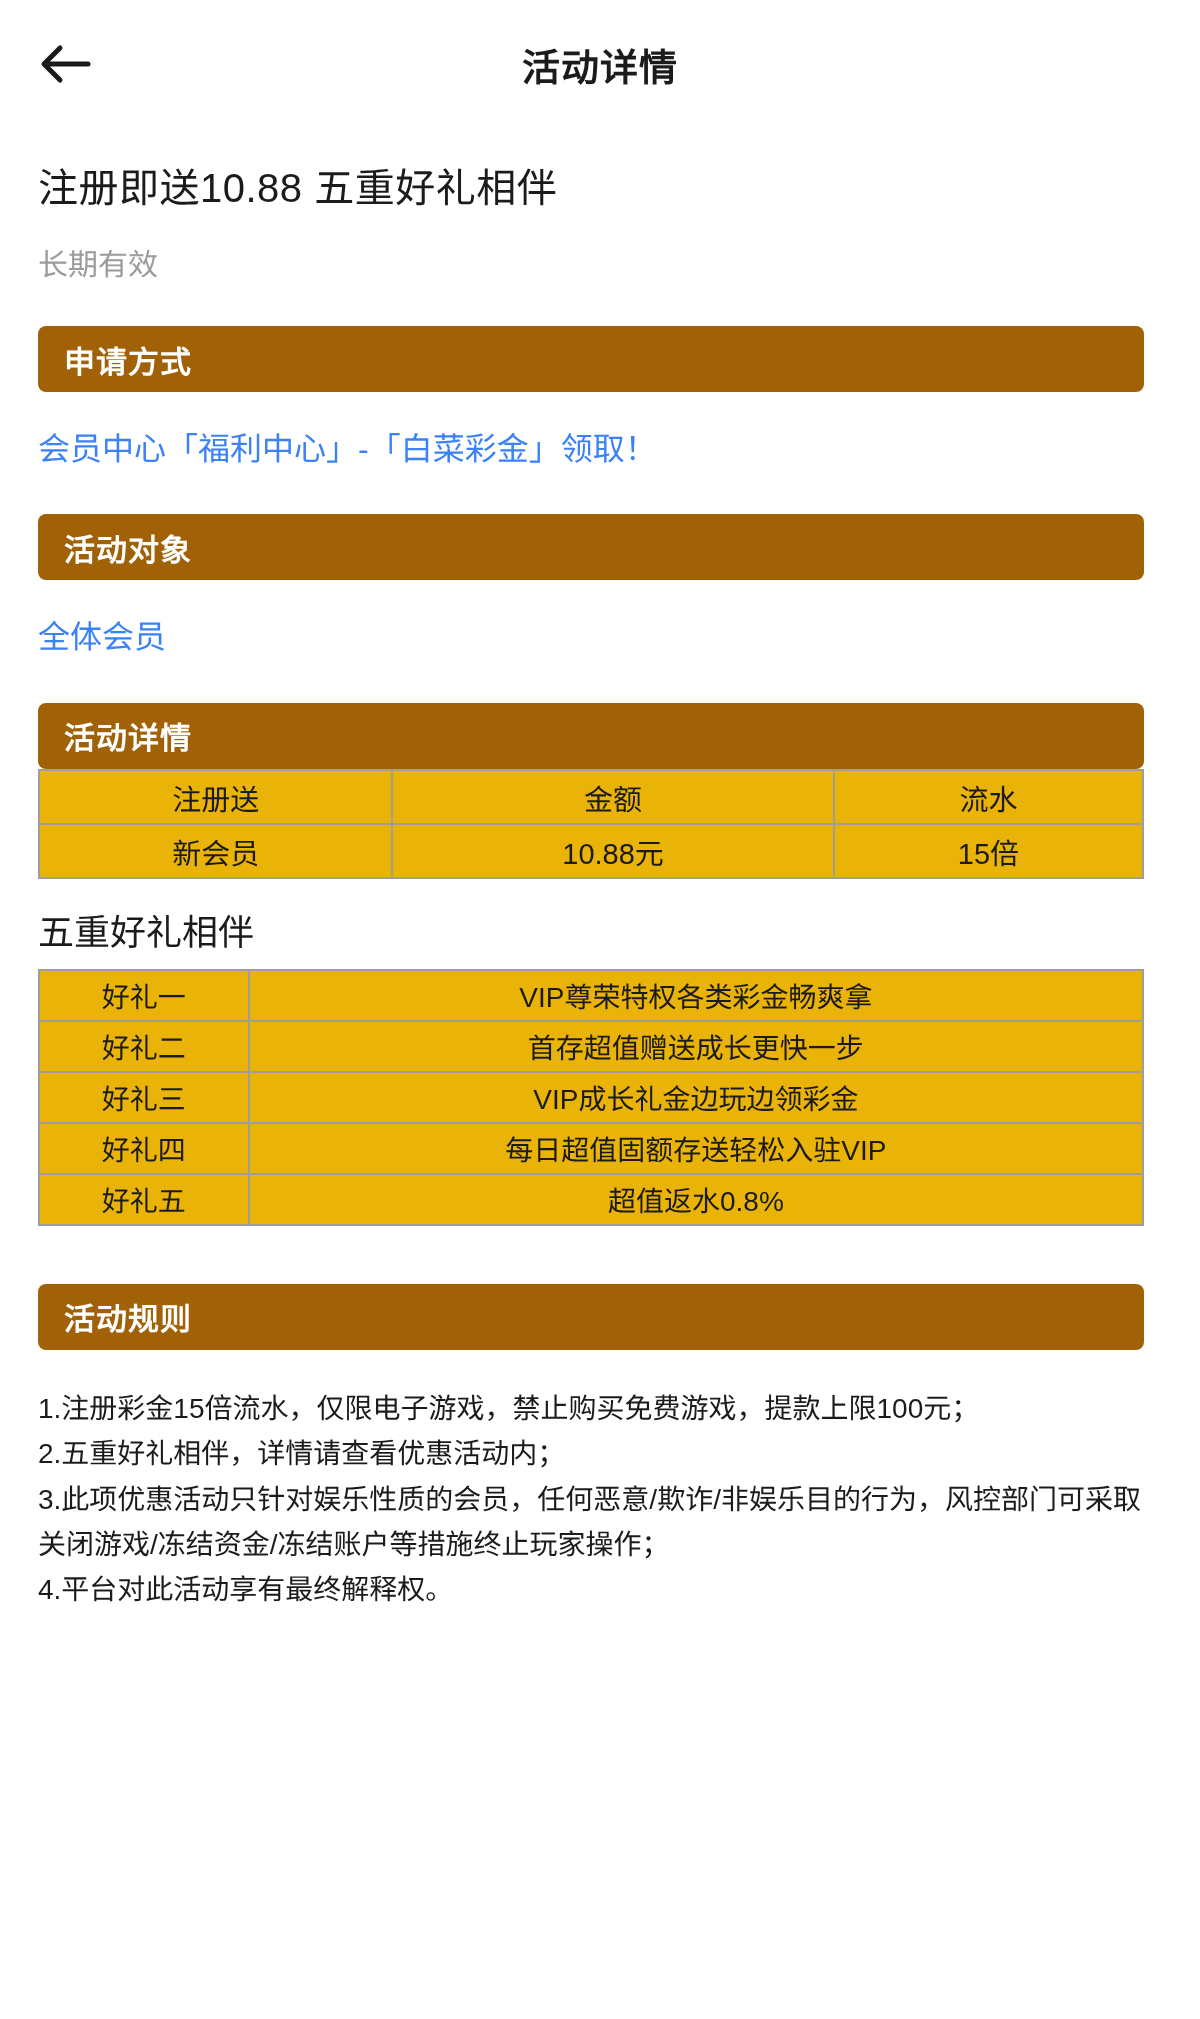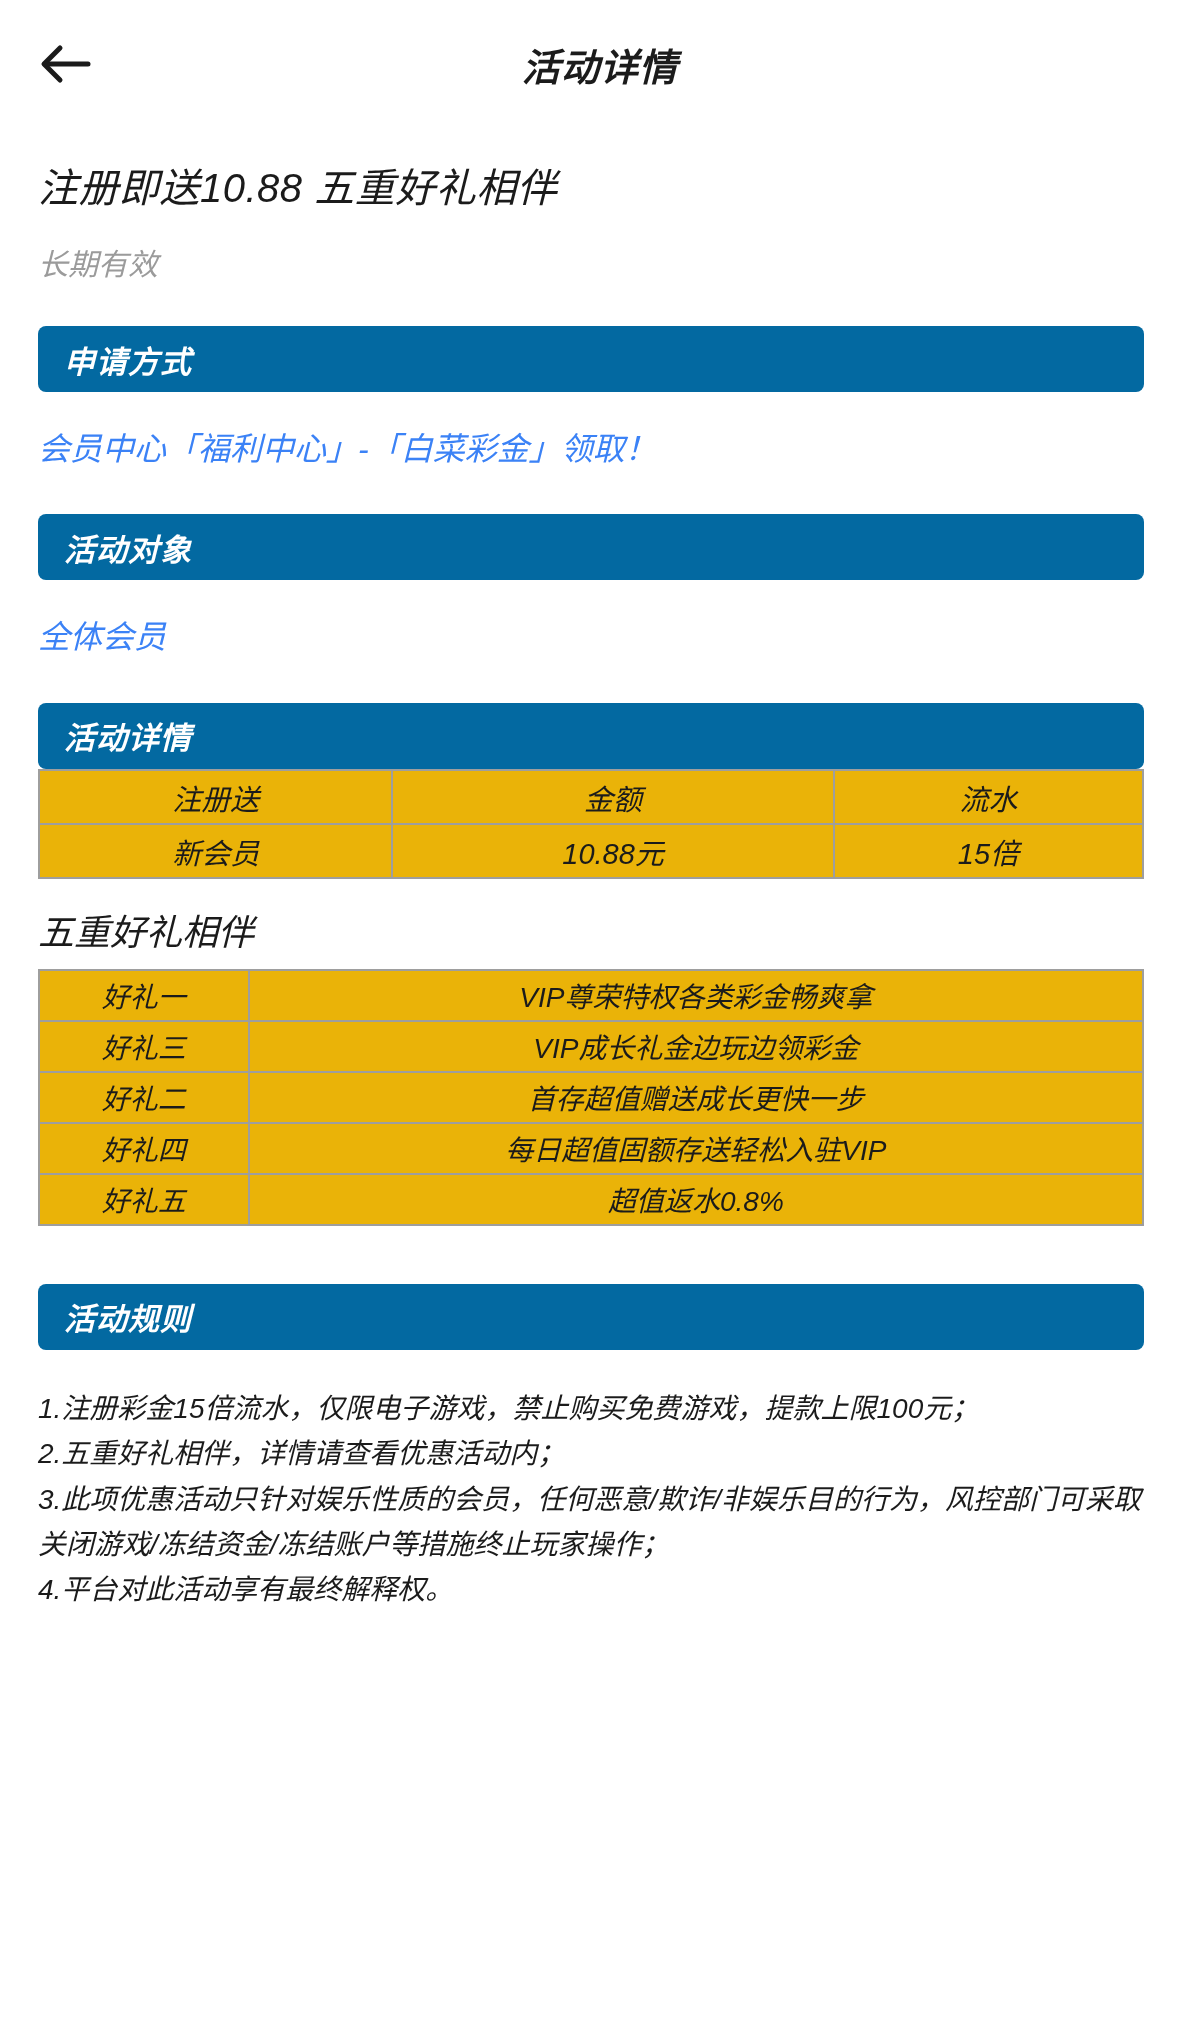--- a/index.html
+++ b/index.html
@@ -12,21 +12,20 @@
     min-height: 2019px;
     font-family: "Liberation Sans", "DejaVu Sans", sans-serif;
     color: #222222;
     -webkit-font-smoothing: antialiased;
   }
   .page {
     width: 1200px;
     min-height: 2019px;
     position: relative;
     box-sizing: border-box;
-    font-style: italic;
   }
   
   .appbar {
     height: 128px;
     display: flex;
     align-items: center;
     position: relative;
     background: #ffffff;
   }
   .back-btn {
@@ -61,21 +60,21 @@
     font-weight: normal;
     letter-spacing: 0.5px;
   }
   .promo-sub {
     font-size: 30px;
     color: #9b9b9b;
     margin: 26px 0 0 0;
   }
   .section-band {
     margin: 42px 0 0 0;
-    background: #0369a1;
+    background: #a16207;
     border-radius: 8px;
     height: 66px;
     display: flex;
     align-items: center;
     padding-left: 26px;
     box-sizing: border-box;
   }
   .section-band span {
     color: #ffffff;
     font-size: 31px;
@@ -199,26 +198,26 @@
       <colgroup>
           <col class="c1">
           <col class="c2">
         </colgroup>
       <tbody>
         <tr>
           <td>好礼一</td>
           <td>VIP尊荣特权各类彩金畅爽拿</td>
         </tr>
         <tr>
+          <td>好礼二</td>
+          <td>首存超值赠送成长更快一步</td>
+        </tr>
+        <tr>
           <td>好礼三</td>
           <td>VIP成长礼金边玩边领彩金</td>
-        </tr>
-        <tr>
-          <td>好礼二</td>
-          <td>首存超值赠送成长更快一步</td>
         </tr>
         <tr>
           <td>好礼四</td>
           <td>每日超值固额存送轻松入驻VIP</td>
         </tr>
         <tr>
           <td>好礼五</td>
           <td>超值返水0.8%</td>
         </tr>
       </tbody>

